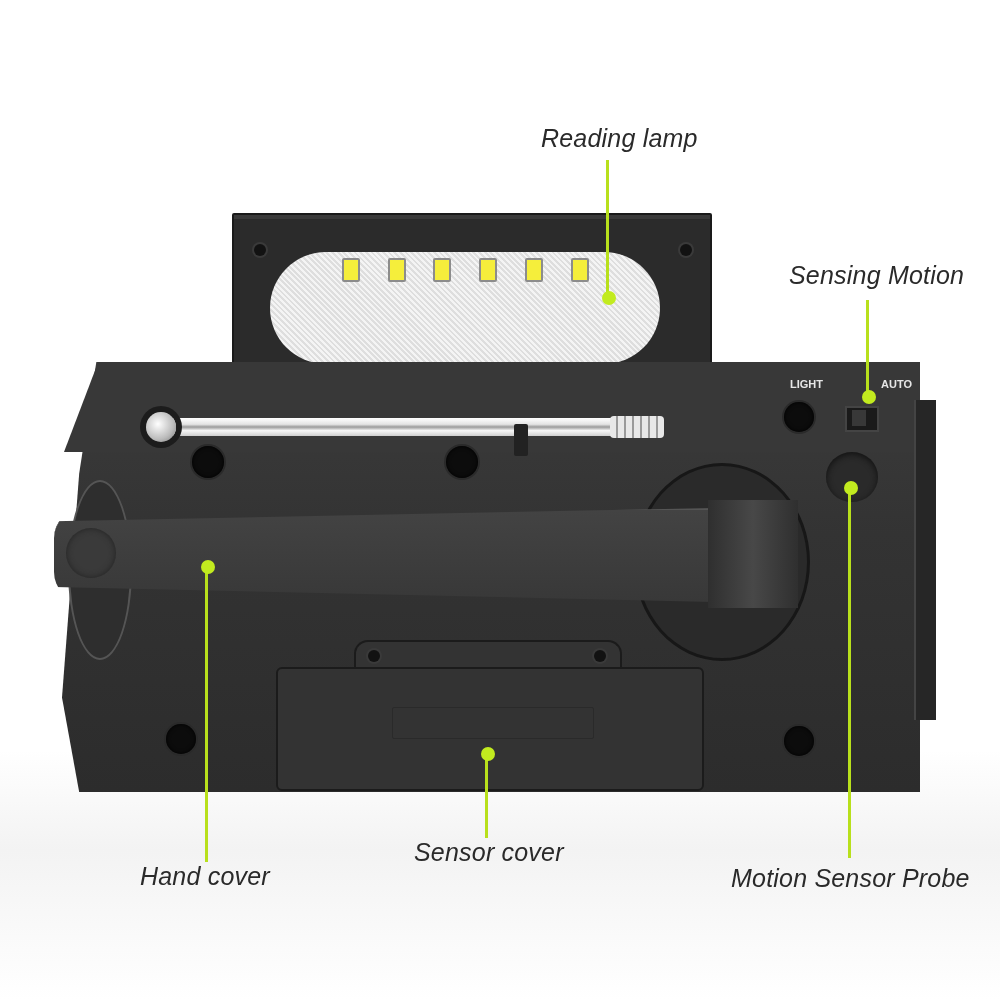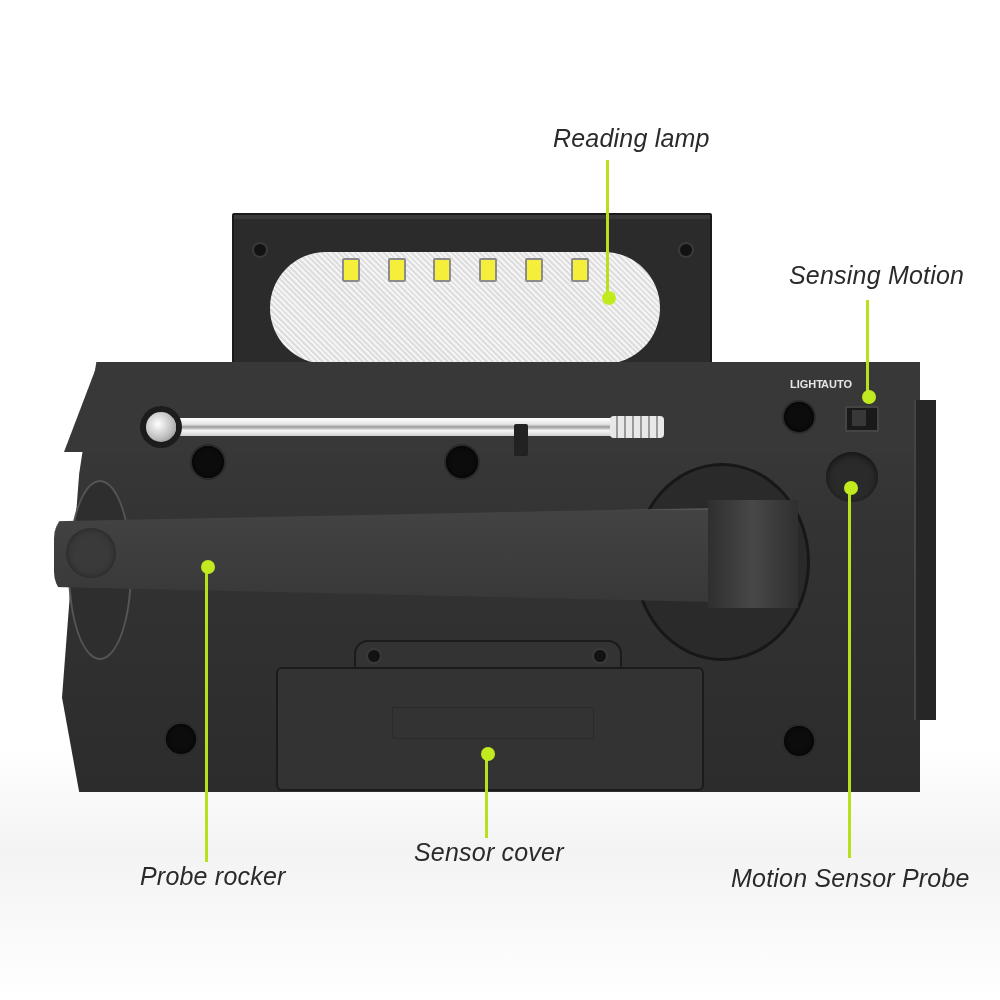--- a/index.html
+++ b/index.html
@@ -81,37 +81,37 @@
 <div class="abs crank-knob"></div>
 <div class="abs crank-end"></div>
 
 <div class="abs batt-tab"></div>
 <div class="abs batt"></div>
 <div class="abs batt-emb"></div>
 <div class="screw" style="left:368px;top:650px"></div>
 <div class="screw" style="left:594px;top:650px"></div>
 
 <div class="dev-txt" style="left:790px;top:378px">LIGHT</div>
-<div class="dev-txt" style="left:821px;top:378px">AUTO</div>
+<div class="dev-txt" style="left:881px;top:378px">AUTO</div>
 <div class="abs sw-box"></div>
 <div class="abs sw-knob"></div>
 <div class="abs sensor"></div>
 
 <div class="cline" style="left:606px;top:160px;height:138px"></div>
 <div class="cdot" style="left:607px;top:298px"></div>
 
 <div class="cline" style="left:866px;top:300px;height:98px"></div>
 <div class="cdot" style="left:867px;top:397px"></div>
 
 <div class="cline" style="left:205px;top:567px;height:295px"></div>
 <div class="cdot" style="left:206px;top:567px"></div>
 
 <div class="cline" style="left:485px;top:754px;height:84px"></div>
 <div class="cdot" style="left:486px;top:754px"></div>
 
 <div class="cline" style="left:848px;top:488px;height:370px"></div>
 <div class="cdot" style="left:849px;top:488px"></div>
 
-<div class="label" style="left:553px;top:124px">Reading lamp</div>
+<div class="label" style="left:541px;top:124px">Reading lamp</div>
 <div class="label" style="left:789px;top:261px">Sensing Motion</div>
-<div class="label" style="left:140px;top:862px">Probe rocker</div>
+<div class="label" style="left:140px;top:862px">Hand cover</div>
 <div class="label" style="left:414px;top:838px">Sensor cover</div>
 <div class="label" style="left:731px;top:864px">Motion Sensor Probe</div>
 
 </body></html>

